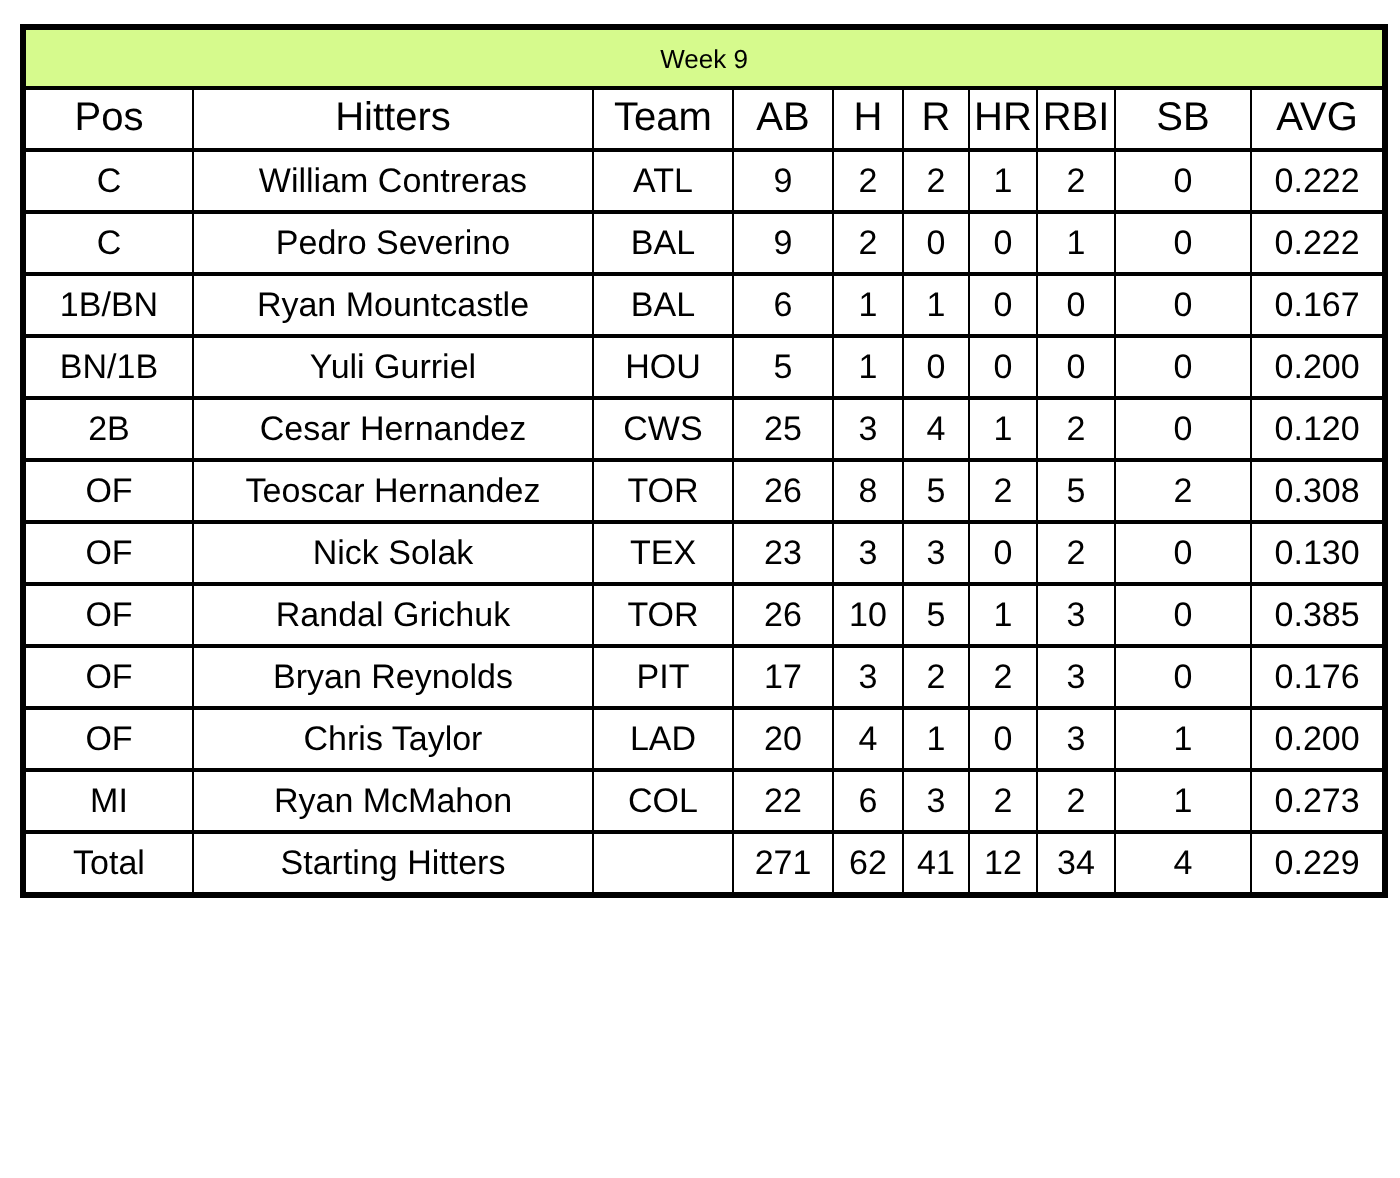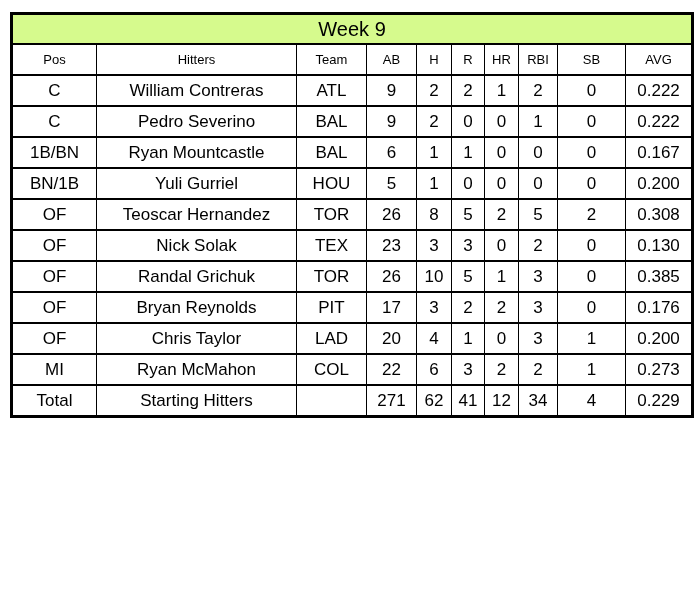--- a/index.html
+++ b/index.html
@@ -29,27 +29,27 @@
     border-bottom-width: 2px;
     text-align: center;
     vertical-align: middle;
     font-size: 17px;
     height: 29px;
     padding: 0 1px;
     white-space: nowrap;
     overflow: hidden;
   }
   table.stats tr.title-row td {
-    font-size: 20px;
+    font-size: 13px;
     height: 28px;
     border-bottom-width: 2px;
     margin-top: 48px;
   }
   table.stats tr.header-row td {
-    font-size: 13px;
+    font-size: 20px;
   }
 </style>
 </head>
 <body>
 
 <table class="stats">
   <colgroup id="colgroup">
       <col style="width: 85px;">
       <col style="width: 200px;">
       <col style="width: 70px;">
@@ -119,20 +119,32 @@
         <td>HOU</td>
         <td>5</td>
         <td>1</td>
         <td>0</td>
         <td>0</td>
         <td>0</td>
         <td>0</td>
         <td>0.200</td>
       </tr>
       <tr>
+        <td>2B</td>
+        <td>Cesar Hernandez</td>
+        <td>CWS</td>
+        <td>25</td>
+        <td>3</td>
+        <td>4</td>
+        <td>1</td>
+        <td>2</td>
+        <td>0</td>
+        <td>0.120</td>
+      </tr>
+      <tr>
         <td>OF</td>
         <td>Teoscar Hernandez</td>
         <td>TOR</td>
         <td>26</td>
         <td>8</td>
         <td>5</td>
         <td>2</td>
         <td>5</td>
         <td>2</td>
         <td>0.308</td>

